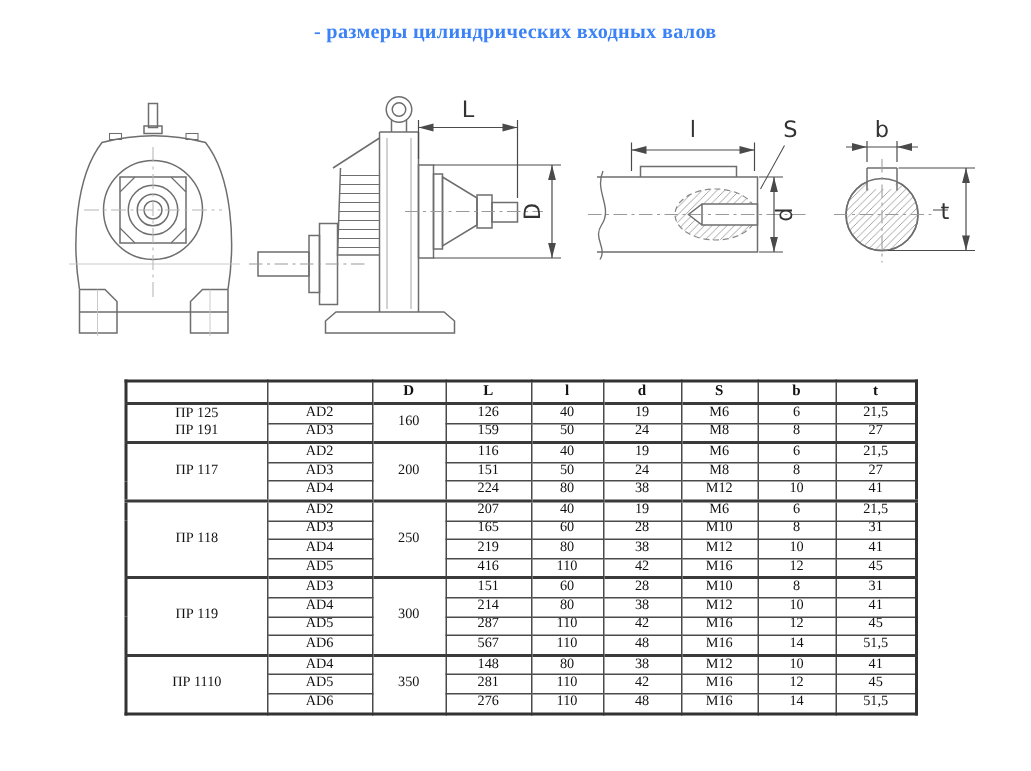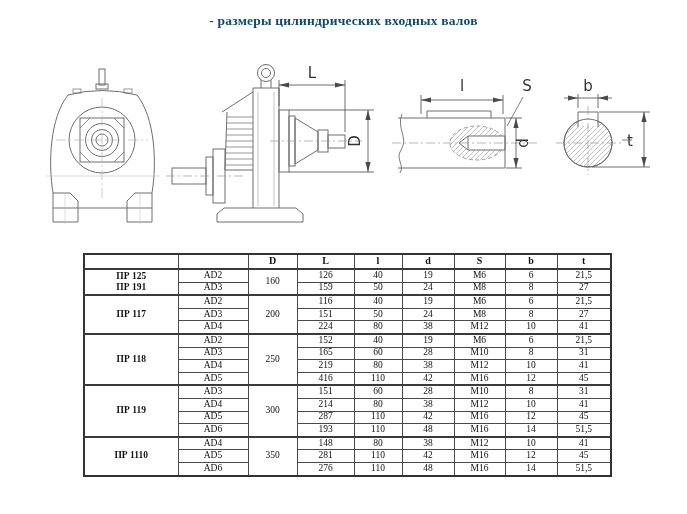--- a/index.html
+++ b/index.html
@@ -3,40 +3,40 @@
 <meta charset="utf-8">
 <style>
   html,body{margin:0;padding:0;background:#e8e8e8;}
   .page{
     position:relative;width:687px;height:514px;background:#ffffff;
     font-family:"Liberation Serif",serif;color:#111;overflow:hidden;
     margin:0 auto;
   }
   .title{
     position:absolute;top:13px;left:0;width:100%;text-align:center;
-    font-size:13.5px;font-weight:bold;letter-spacing:.2px;color:#0c4a6e;
+    font-size:13.5px;font-weight:bold;letter-spacing:.2px;color:#3b82f6;
   }
   .drawing-wrap{position:absolute;left:0;top:48px;width:687px;height:200px;}
   svg text.dim{
     font-family:"DejaVu Sans",sans-serif;font-size:15px;fill:#333;
   }
   
   .tbl-wrap{position:absolute;left:83px;top:253px;width:527px;}
   table.dim-table{
     border-collapse:collapse;table-layout:fixed;width:527px;
     font-size:9.5px;line-height:1.05;
   }
   table.dim-table th, table.dim-table td{
     border:1px solid #4a4a4a;padding:0 2px;text-align:center;vertical-align:middle;
     height:11.6px;overflow:hidden;white-space:nowrap;
   }
   table.dim-table{border:2px solid #333;}
   table.dim-table th{font-weight:bold;font-size:10px;height:13px;background:#fff;}
   table.dim-table tr.group-start td{border-top:2px solid #3a3a3a;}
-  td.name-cell{font-weight:bold;}
+  td.name-cell{font-weight:normal;}
   td.name-cell div{line-height:11.6px;}
 </style>
 </head>
 <body>
 
 <div class="page">
 
   <div class="title">- размеры цилиндрических входных валов</div>
 
   <div class="drawing-wrap">
@@ -249,21 +249,21 @@
             <td>M12</td>
             <td>10</td>
             <td>41</td>
           </tr>
           <tr class="group-start">
             <td class="name-cell" rowspan="4">
               <div>ПР 118</div>
             </td>
             <td>AD2</td>
             <td rowspan="4">250</td>
-            <td>152</td>
+            <td>207</td>
             <td>40</td>
             <td>19</td>
             <td>M6</td>
             <td>6</td>
             <td>21,5</td>
           </tr>
           <tr>
             <td>AD3</td>
             <td>165</td>
             <td>60</td>
@@ -316,21 +316,21 @@
             <td>AD5</td>
             <td>287</td>
             <td>110</td>
             <td>42</td>
             <td>M16</td>
             <td>12</td>
             <td>45</td>
           </tr>
           <tr>
             <td>AD6</td>
-            <td>193</td>
+            <td>567</td>
             <td>110</td>
             <td>48</td>
             <td>M16</td>
             <td>14</td>
             <td>51,5</td>
           </tr>
           <tr class="group-start">
             <td class="name-cell" rowspan="3">
               <div>ПР 1110</div>
             </td>

